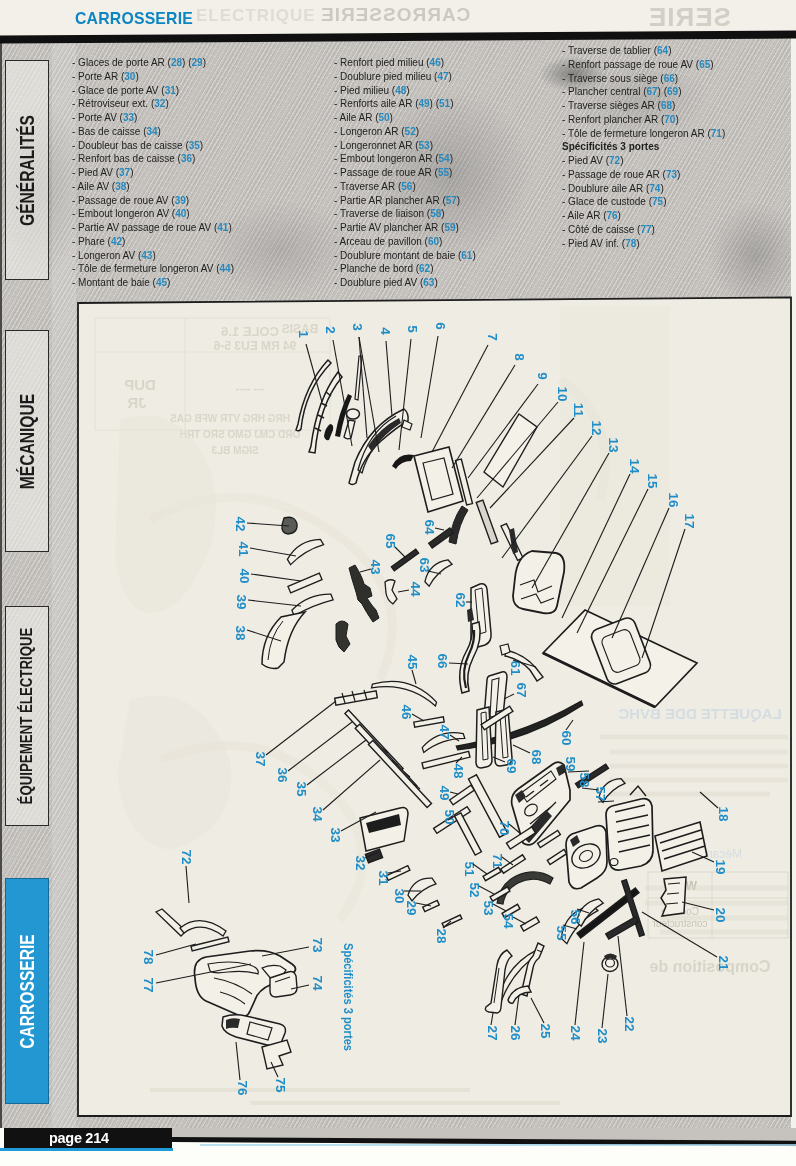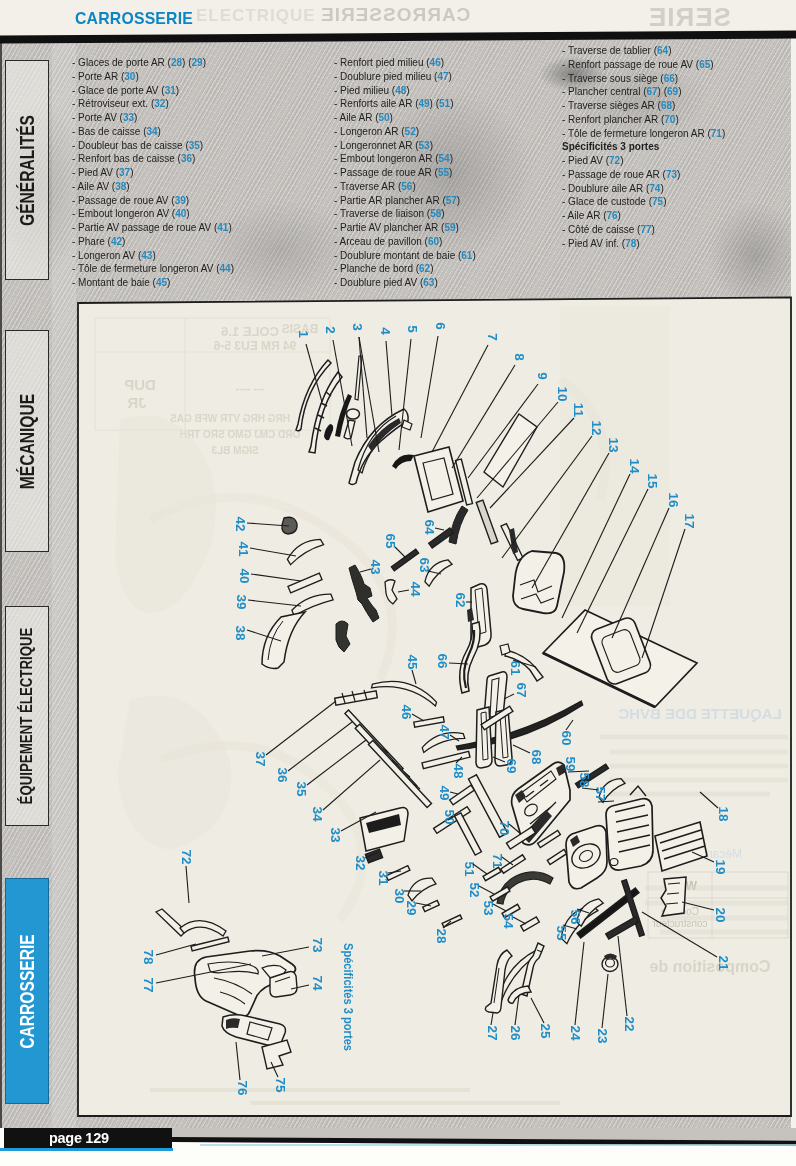--- a/index.html
+++ b/index.html
@@ -861,20 +861,20 @@
 
 <div class="li">- Glace de custode (<b class="n">75</b>)</div>
 
 <div class="li">- Aile AR (<b class="n">76</b>)</div>
 
 <div class="li">- Côté de caisse (<b class="n">77</b>)</div>
 
 <div class="li">- Pied AV inf. (<b class="n">78</b>)</div>
 </div>
 
-<div class="abs" id="pagebar">page 129</div>
+<div class="abs" id="pagebar">page 214</div>
 
 <div class="abs" id="pagebarline"></div>
 
 <div class="abs" id="bluline"></div>
 <div class="abs" id="bluline2"></div>
 
 </div>
 
 </body></html>

